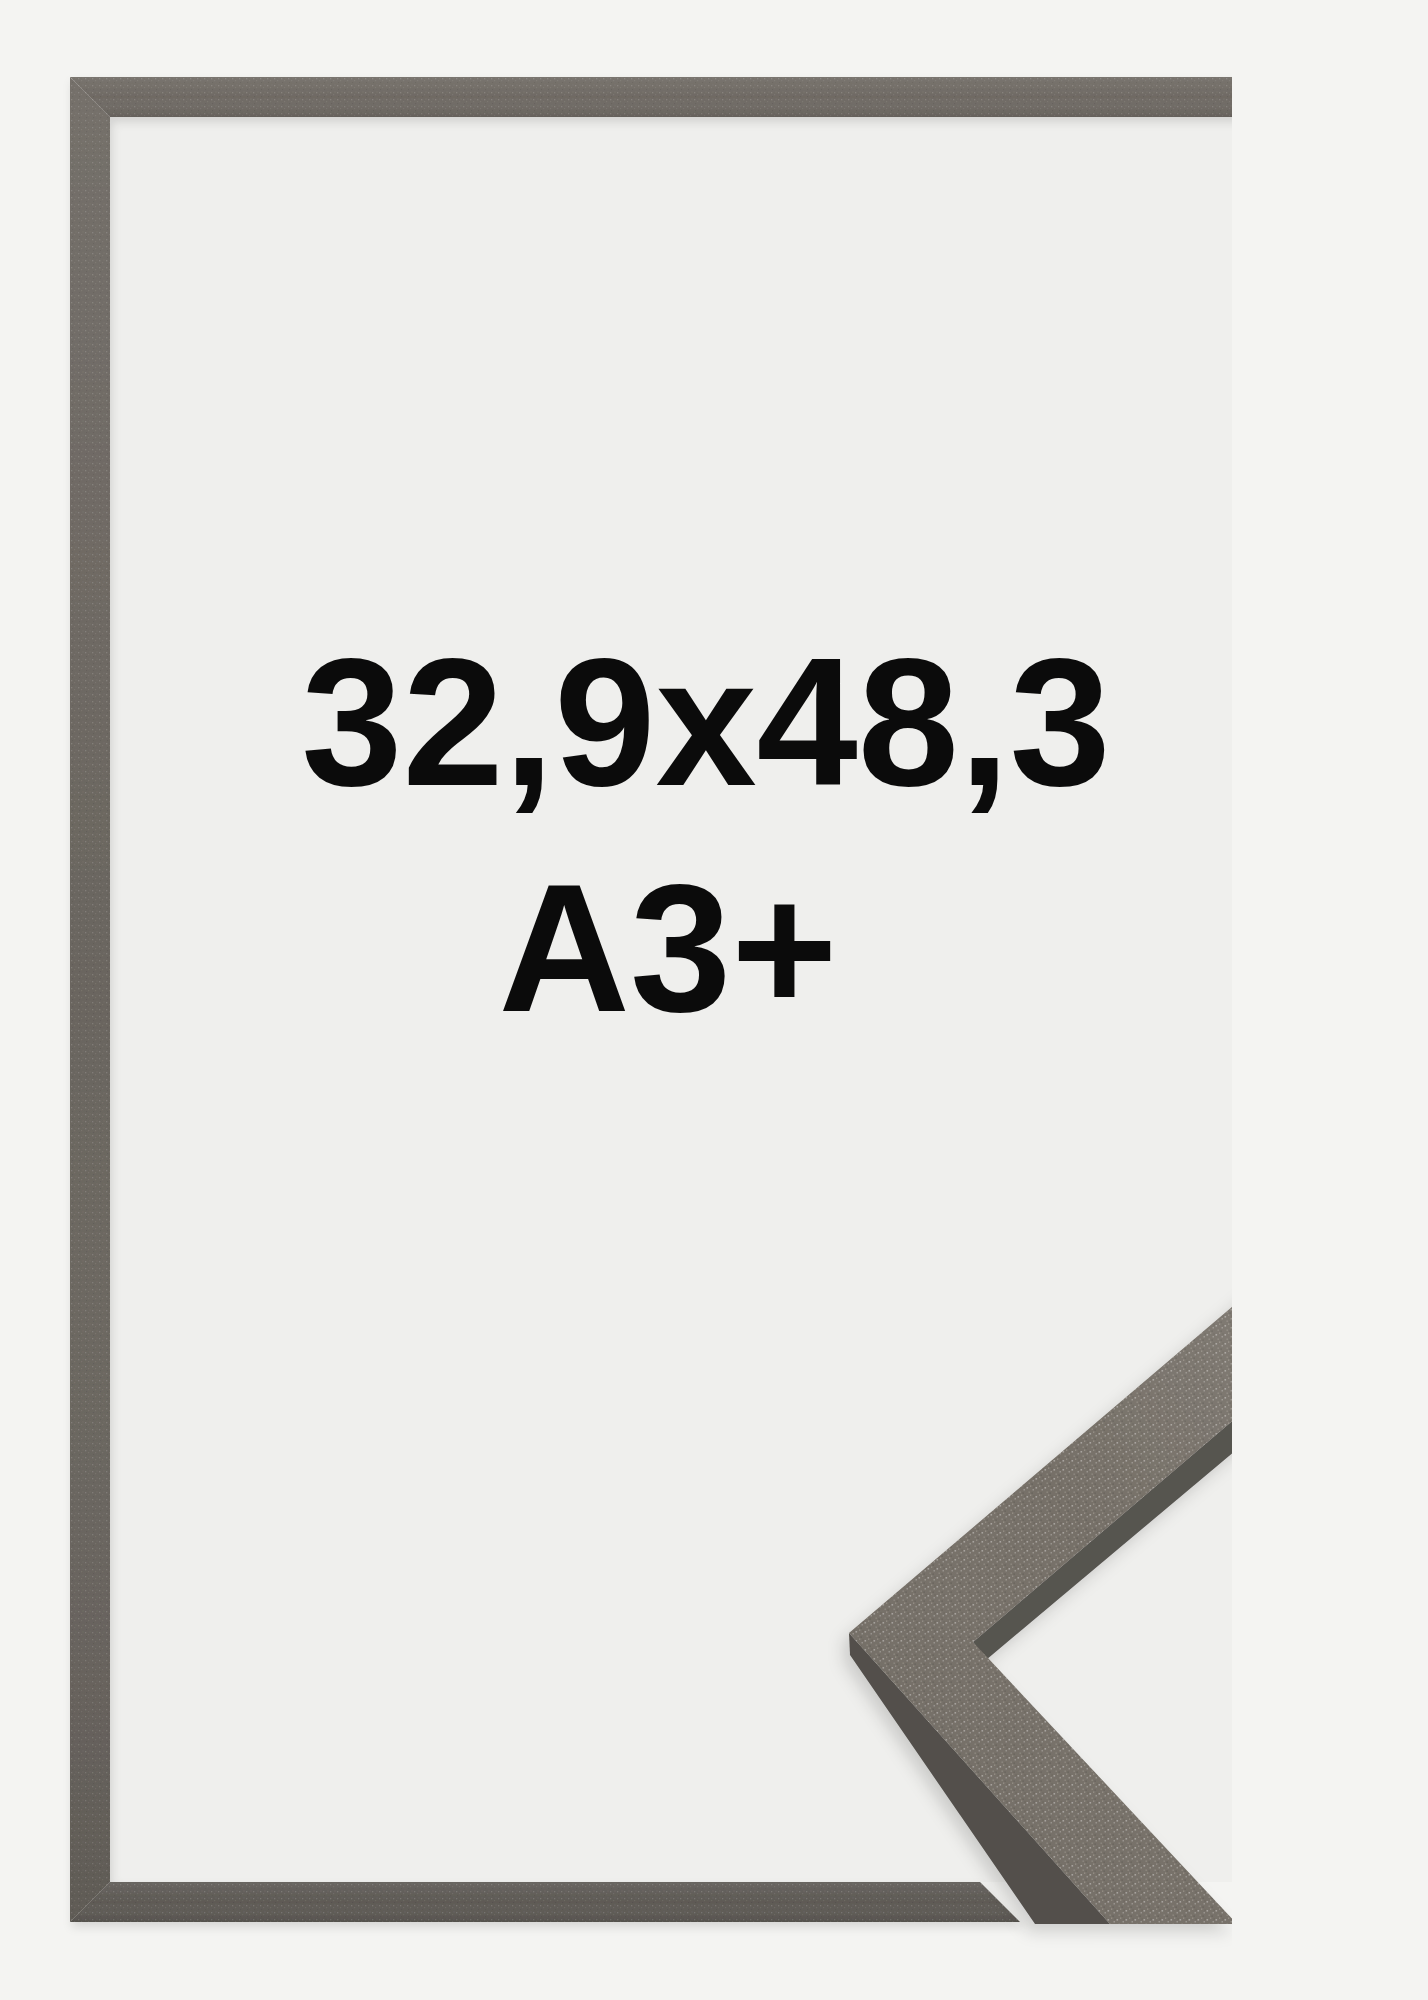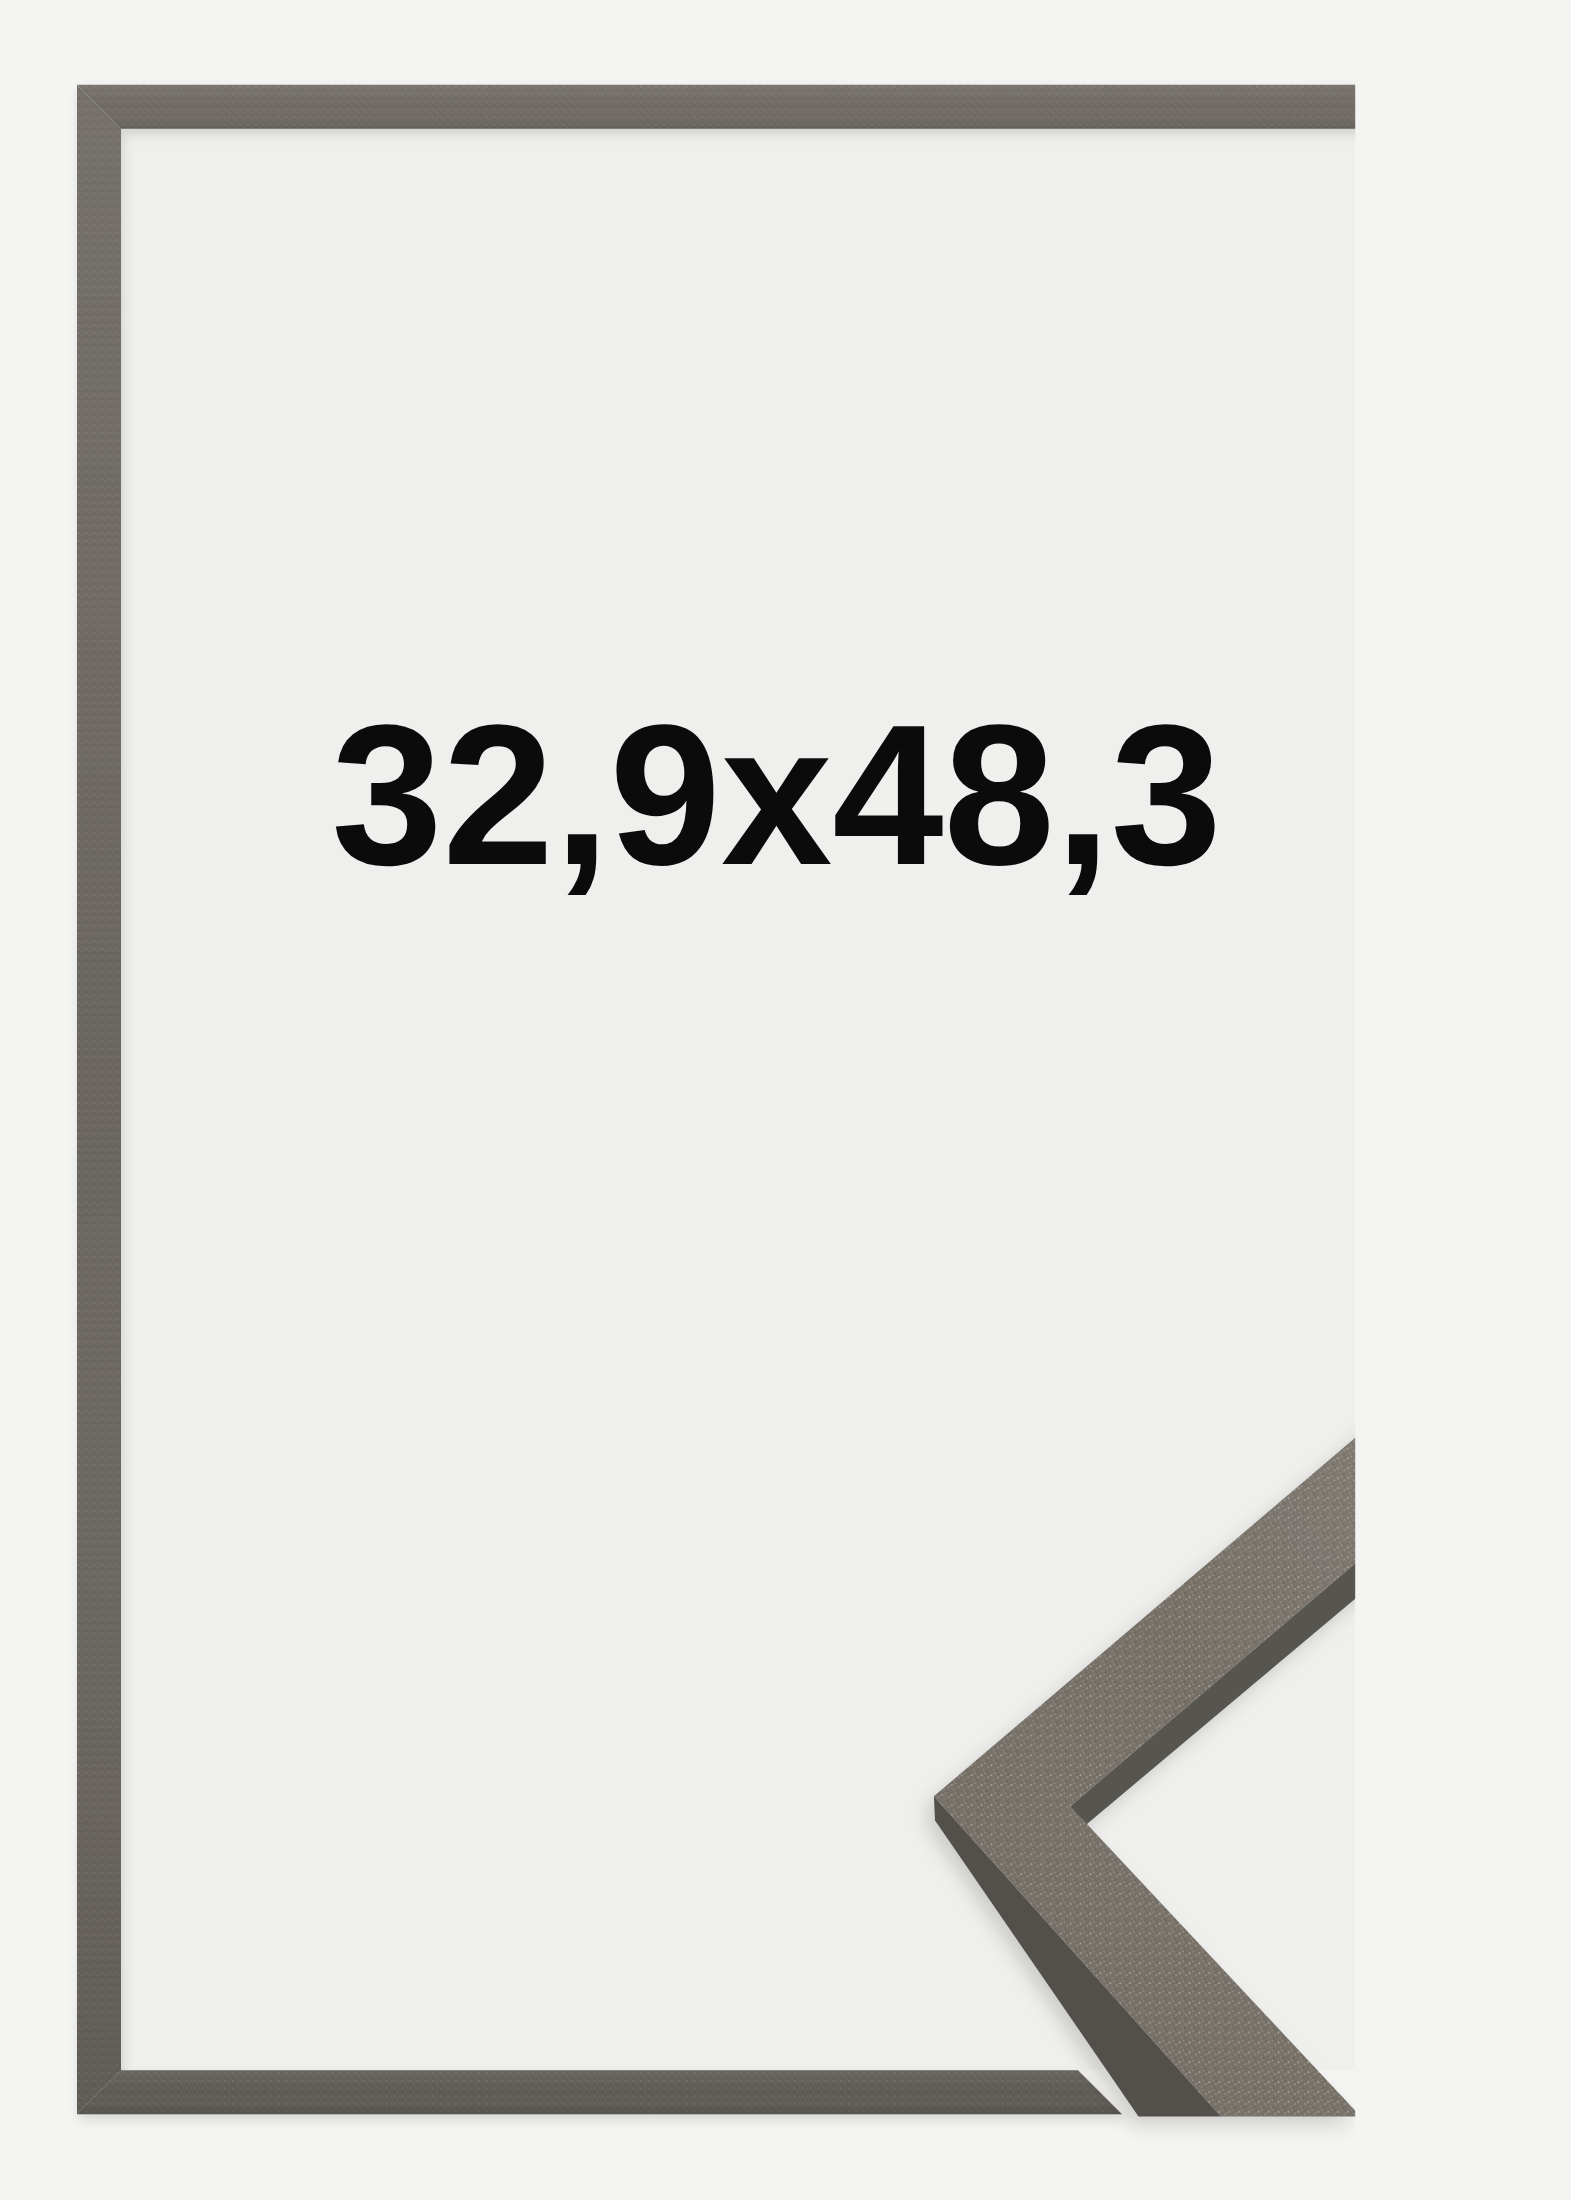--- a/index.html
+++ b/index.html
@@ -110,14 +110,15 @@
 
       <polygon points="973,1642 1360,1312 1360,1346 986,1660" fill="#575450"></polygon>
 
       <polygon points="1360,1198 849,1633 1110,1924 1237,1924 973,1642 1360,1312" fill="#767068"></polygon>
       <polygon points="1360,1198 849,1633 1110,1924 1237,1924 973,1642 1360,1312" fill="url(#speckBig)" opacity="0.55"></polygon>
       <polygon points="1360,1198 849,1633 1110,1924 1237,1924 973,1642 1360,1312" fill="url(#sheen)"></polygon>
     </g>
   </svg>
 
   <div class="overlay-text size-text">32,9x48,3</div>
+  <div class="overlay-text format-text">A3+</div>
 
 </div>
 
 </body></html>

